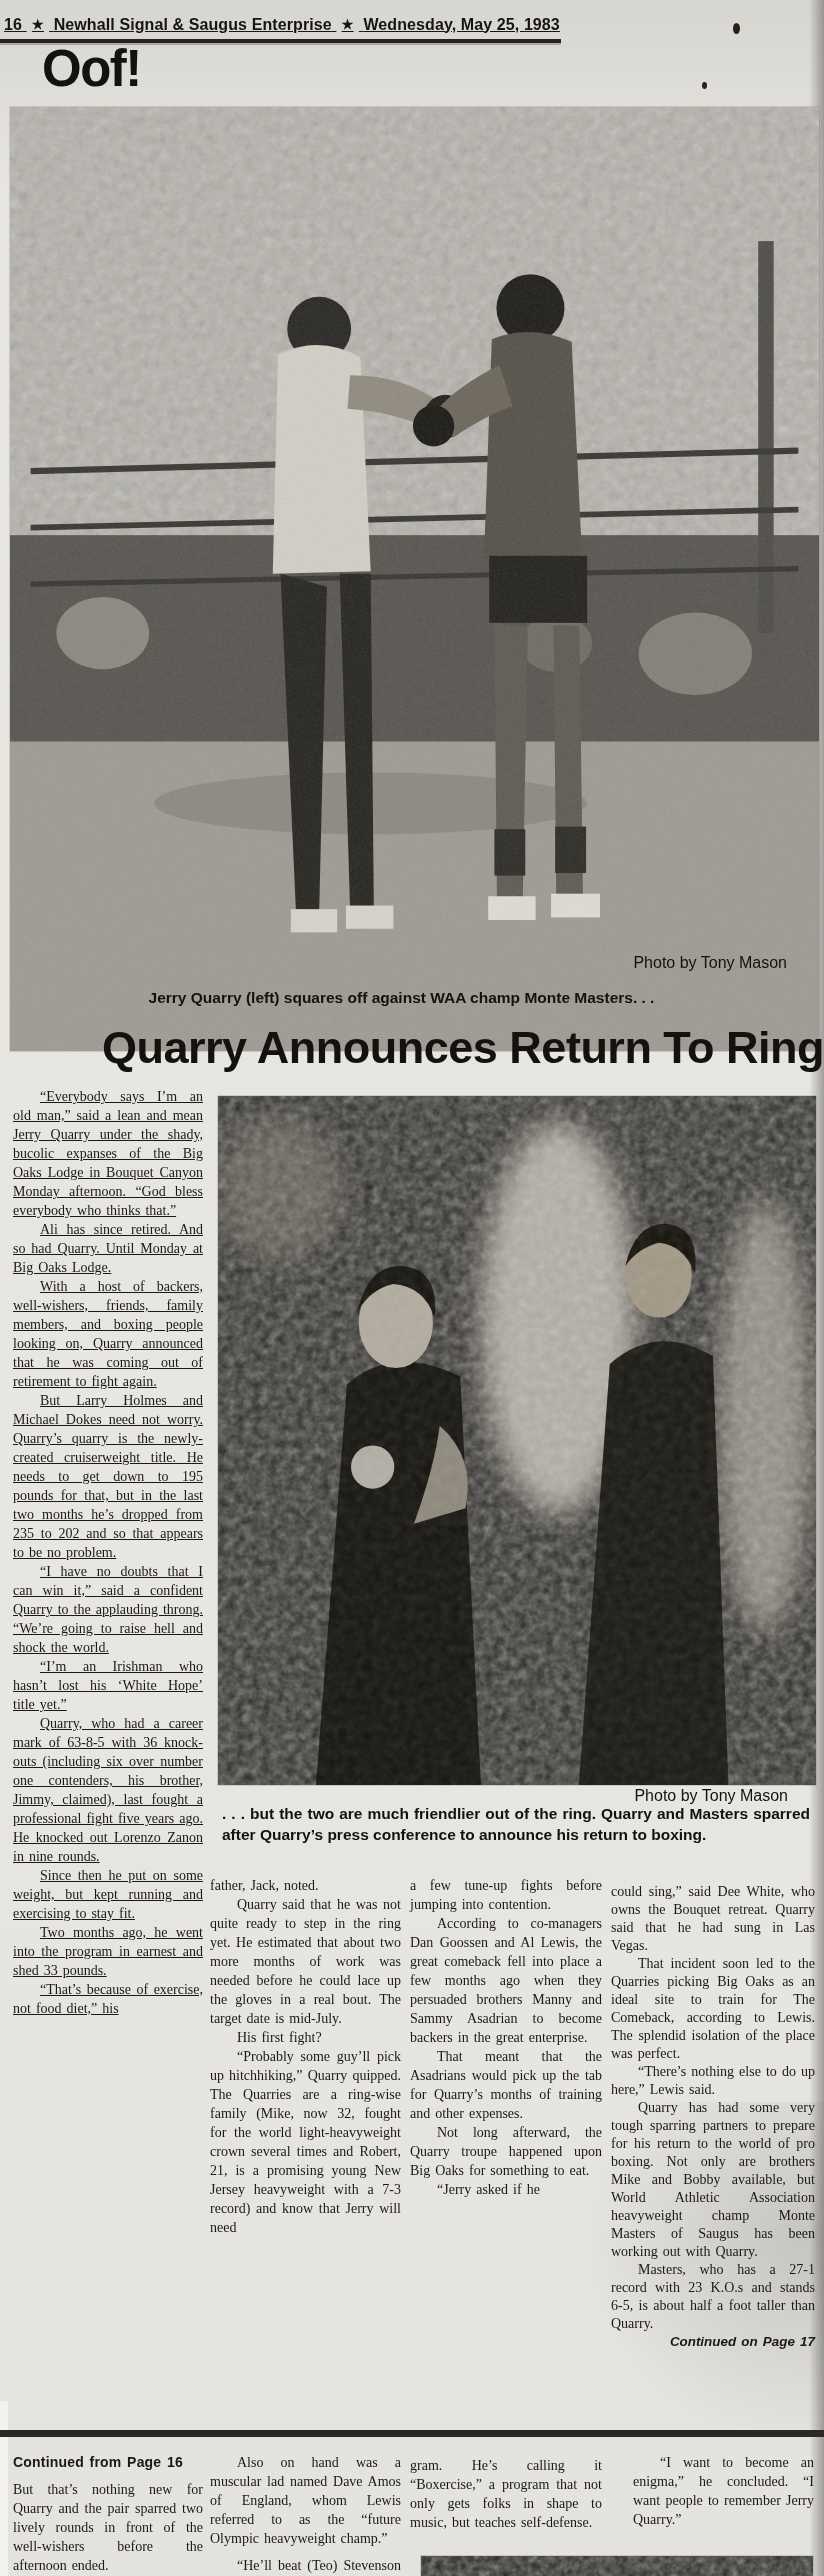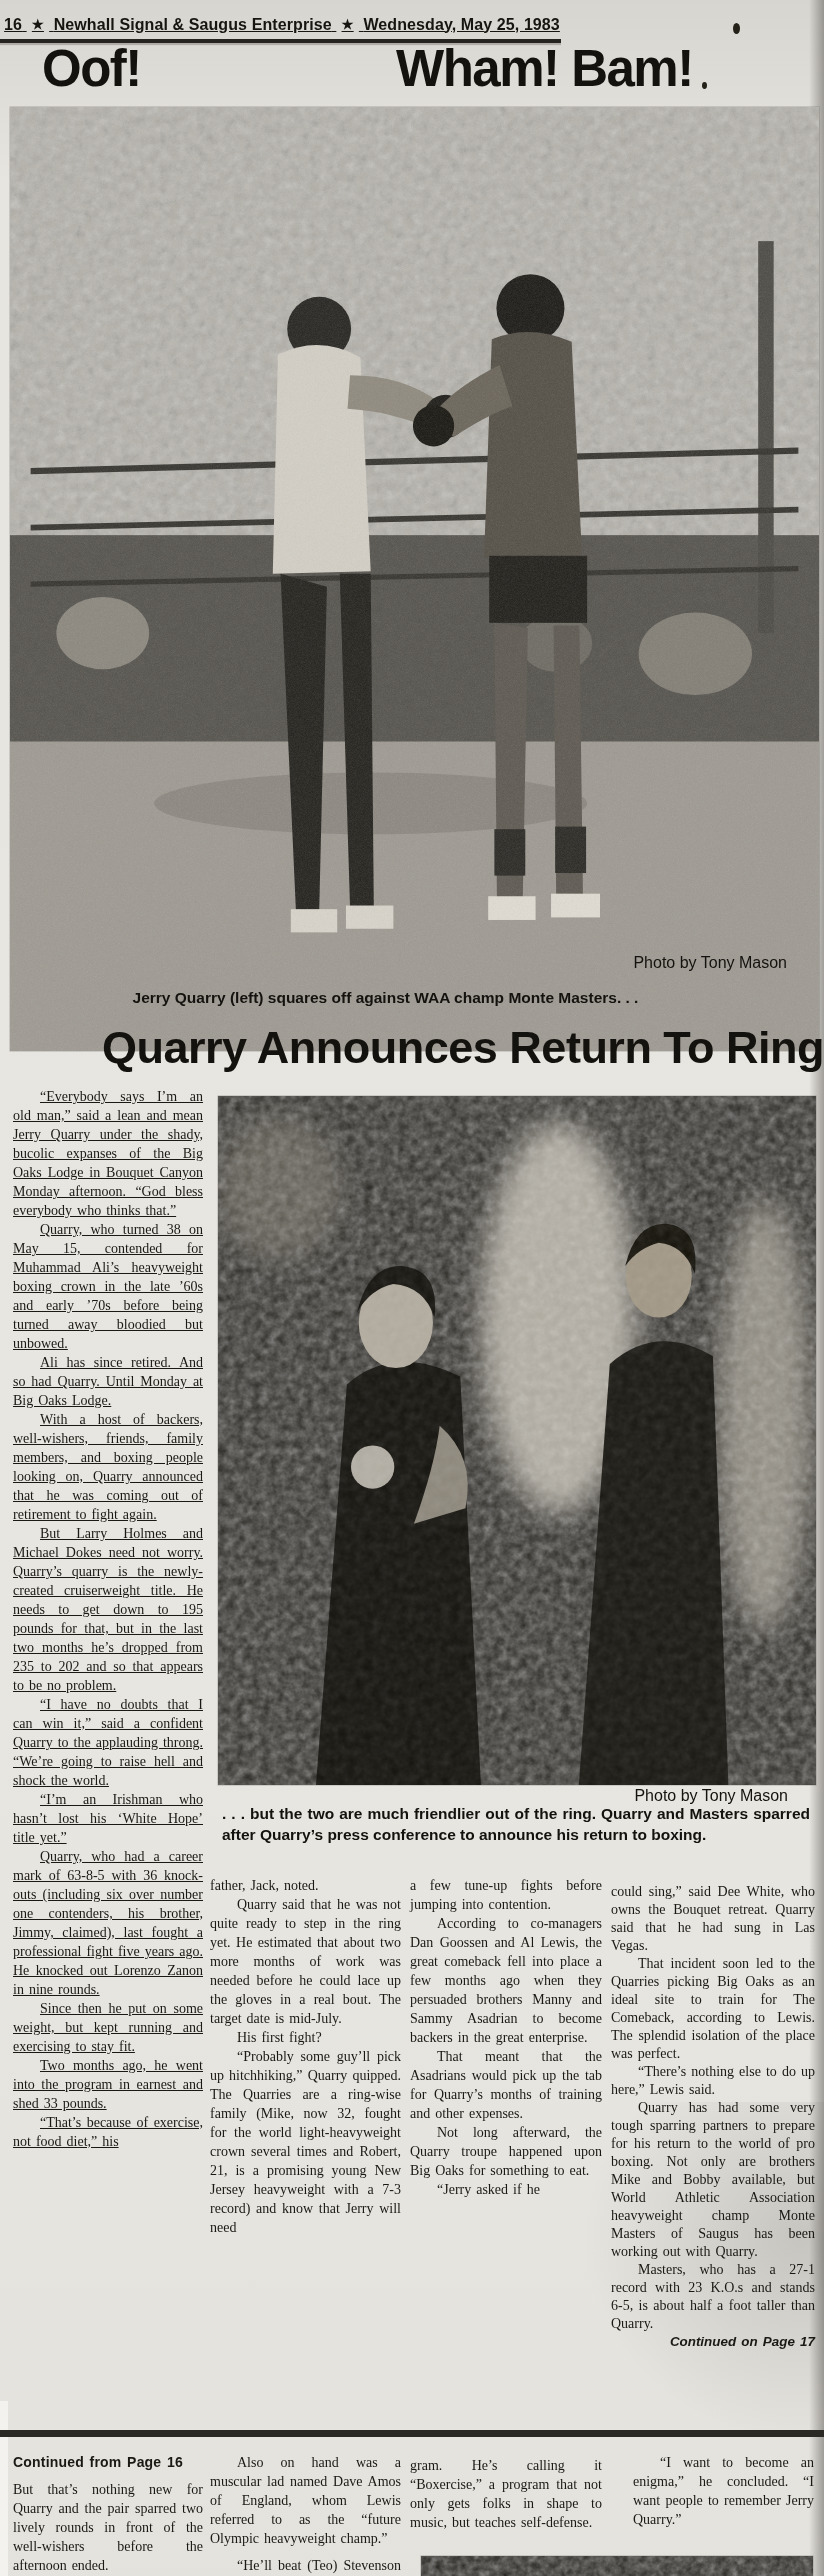--- a/index.html
+++ b/index.html
@@ -27,21 +27,21 @@
   .bang.oof{left:42px;}
   .bang.wham{left:396px;}
   
   .photo{position:absolute;background:#716e67;box-shadow:0 0 0 0.5px rgba(90,88,82,.4);}
   .photo svg{display:block;width:100%;height:100%;}
   
   .credit{position:absolute;font-family:"Liberation Sans",sans-serif;font-weight:400;
     font-size:16px;color:#14120e;}
   .caption{position:absolute;font-family:"Liberation Sans",sans-serif;font-weight:700;
     font-size:15.5px;color:#14120e;}
-  .caption.center{left:0;width:771px;text-align:center;}
+  .caption.center{left:16px;width:771px;text-align:center;}
   .caption.block{text-align:justify;line-height:20.6px;}
   .main-headline{position:absolute;top:1022px;left:0;width:824px;text-align:right;
     font-family:"Liberation Sans",sans-serif;font-weight:700;font-size:45px;letter-spacing:-0.5px;
     color:#14120e;}
   
   .col{position:absolute;font-size:14px;line-height:19px;text-align:justify;
     word-spacing:1.5px;color:#1b1913;}
   .col p{margin:0;text-indent:27px;}
   .col p.noindent{text-indent:0;}
   .col p.contheader{font-family:"Liberation Sans",sans-serif;font-weight:700;font-size:14px;
@@ -76,21 +76,20 @@
   <div class="masthead">
     <span>16</span>
     <span class="star">★</span>
     <span>Newhall Signal &amp; Saugus Enterprise</span>
     <span class="star">★</span>
     <span>Wednesday, May 25, 1983</span>
   </div>
   <div class="masthead-rule"></div>
 
   <div class="bang oof">Oof!</div>
-  <div class="bang wham">Wham! Bam!</div>
 
   <div class="photo" style="left:10.3px;top:107px;width:809px;height:944px">
     <svg viewBox="0 0 1570 1830" preserveAspectRatio="none">
       <defs>
         <filter id="n1">
             <feTurbulence type="fractalNoise" baseFrequency="0.055" numOctaves="3"></feTurbulence>
             <feColorMatrix type="saturate" values="0"></feColorMatrix>
           </filter>
         <filter id="g1">
             <feTurbulence type="fractalNoise" baseFrequency="0.7" numOctaves="2"></feTurbulence>
@@ -133,21 +132,20 @@
       <rect width="1570" height="1830" filter="url(#g1)" opacity="0.18"></rect>
     </svg>
   </div>
   <div class="credit" style="top:954px;right:37px">Photo by Tony Mason</div>
   <div class="caption center" style="top:989px">Jerry Quarry (left) squares off against WAA champ Monte Masters. . .</div>
 
   <div class="main-headline">Quarry Announces Return To Ring</div>
 
   <div class="col c1">
       <p>“Everybody says I’m an old man,” said a lean and mean Jerry Quarry under the shady, bucolic expanses of the Big Oaks Lodge in Bouquet Canyon Monday afternoon. “God bless everybody who thinks that.”</p>
-      <p>Quarry, who turned 38 on May 15, contended for Muhammad Ali’s heavyweight boxing crown in the late ’60s and early ’70s before being turned away bloodied but unbowed.</p>
       <p>Ali has since retired. And so had Quarry. Until Monday at Big Oaks Lodge.</p>
       <p>With a host of backers, well-wishers, friends, family members, and boxing people looking on, Quarry announced that he was coming out of retirement to fight again.</p>
       <p>But Larry Holmes and Michael Dokes need not worry. Quarry’s quarry is the newly-created cruiserweight title. He needs to get down to 195 pounds for that, but in the last two months he’s dropped from 235 to 202 and so that appears to be no problem.</p>
       <p>“I have no doubts that I can win it,” said a confident Quarry to the applauding throng. “We’re going to raise hell and shock the world.</p>
       <p>“I’m an Irishman who hasn’t lost his ‘White Hope’ title yet.”</p>
       <p>Quarry, who had a career mark of 63-8-5 with 36 knock-outs (including six over number one contenders, his brother, Jimmy, claimed), last fought a professional fight five years ago. He knocked out Lorenzo Zanon in nine rounds.</p>
       <p>Since then he put on some weight, but kept running and exercising to stay fit.</p>
       <p>Two months ago, he went into the program in earnest and shed 33 pounds.</p>
       <p>“That’s because of exercise, not food diet,” his</p>
     </div>

